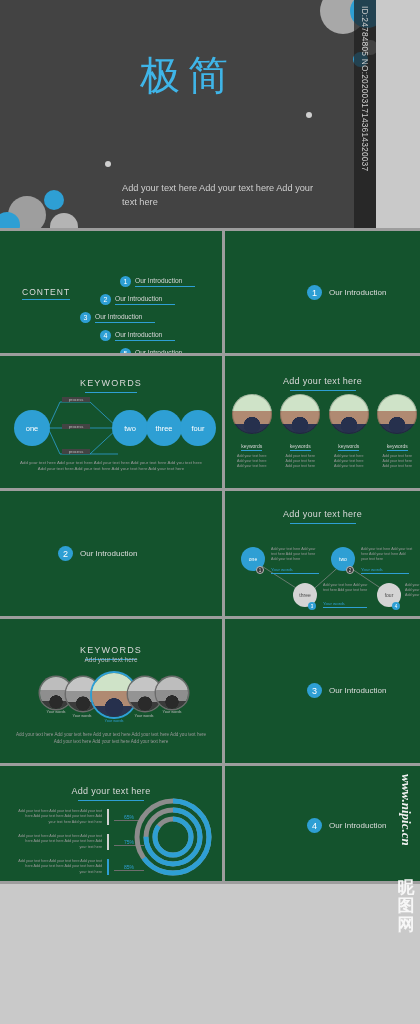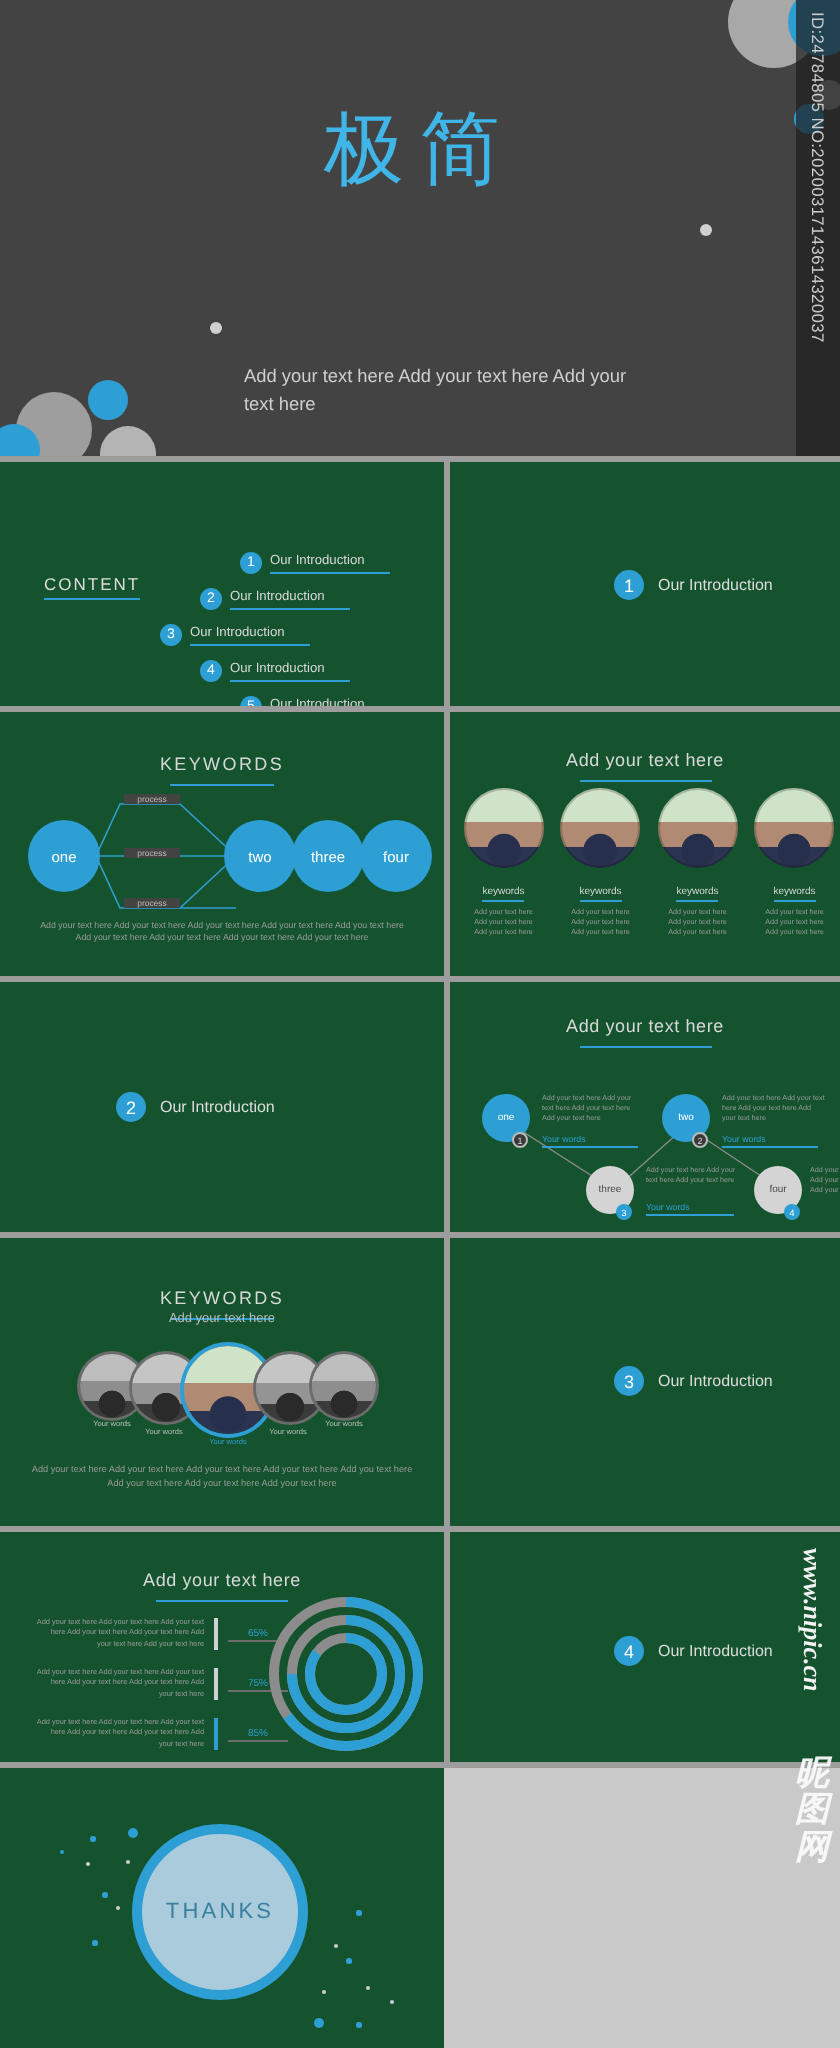--- a/index.html
+++ b/index.html
@@ -23,21 +23,21 @@
   .body-txt { color: #9a9a9a; line-height: 1.45; }
 
   .circle { border-radius: 50%; position: absolute; }
   .num-badge {
     border-radius: 50%; background: #2e9fd4; color: #fff;
     display: flex; align-items: center; justify-content: center;
     font-weight: 400;
   }
 
   
-  #cover { left: 0; top: 0; width: 420px; height: 228px; background: #434343; }
+  #cover { left: 0; top: 0; width: 376px; height: 228px; background: #434343; }
   #cover .cn-title {
     position: absolute; left: 0; right: 0; top: 48px;
     text-align: center; color: #3fb5e8;
     font-size: 40px; letter-spacing: 8px; line-height: 1.35;
     font-family: "DejaVu Sans", sans-serif; font-weight: 300;
   }
   #cover .sub {
     position: absolute; left: 122px; top: 182px; width: 200px;
     color: #cfcfcf; font-size: 9.2px; line-height: 1.5;
   }
@@ -60,21 +60,20 @@
     position: absolute; left: 21px; top: 4px; white-space: nowrap;
     color: #f2f2f2; font-size: 13px; font-style: italic; font-weight: bold;
     transform: rotate(90deg); transform-origin: left top;
     font-family: "Liberation Serif", serif;
   }
   #wm .wm-cn {
     position: absolute; left: 2px; top: 108px; width: 22px;
     color: #fafafa; font-size: 17px; font-weight: bold; line-height: 1.08;
     text-align: center; opacity: .95;
     font-family: "DejaVu Sans", sans-serif;
-    font-style: italic;
   }
 </style>
 </head>
 <body>
 
 <div id="page">
 
   <div class="slide" id="cover">
     <div class="circle" style="width:46px;height:46px;background:#a8a8a8;right:10px;top:-12px;"></div>
     <div class="circle" style="width:34px;height:34px;background:#2e9fd4;right:-8px;top:-6px;"></div>
@@ -373,41 +372,20 @@
 
   <div class="slide" id="s-sec4" style="left:225px;top:766px;width:195px;height:115px;">
     <div style="position:absolute;left:82px;top:52px;display:flex;align-items:center;gap:7px;">
       <div class="num-badge" style="width:15px;height:15px;font-size:9px;">4</div>
       <div style="color:#dcdcdc;font-size:8px;">Our  Introduction</div>
     </div>
   </div>
 
   <div class="slide-sep" style="left:0;top:881px;width:420px;height:3px;"></div>
 
-  <div class="slide" id="s-thanks" style="left:0;top:884px;width:222px;height:140px;">
-    <div style="position:absolute;left:66px;top:28px;width:88px;height:88px;border-radius:50%;background:#a9cbdb;border:5px solid #2e9fd4;display:flex;align-items:center;justify-content:center;">
-      <span style="color:#3b7f9e;font-size:11px;letter-spacing:1.6px;">THANKS</span>
-    </div>
-    <div class="circle" style="left:45px;top:34px;width:2.5px;height:2.5px;background:#2e9fd4;"></div>
-    <div class="circle" style="left:64px;top:30px;width:5px;height:5px;background:#2e9fd4;"></div>
-    <div class="circle" style="left:30px;top:41px;width:2px;height:2px;background:#2e9fd4;"></div>
-    <div class="circle" style="left:43px;top:47px;width:2px;height:2px;background:#cfcfcf;"></div>
-    <div class="circle" style="left:63px;top:46px;width:2px;height:2px;background:#cfcfcf;"></div>
-    <div class="circle" style="left:51px;top:62px;width:2.5px;height:2.5px;background:#2e9fd4;"></div>
-    <div class="circle" style="left:58px;top:69px;width:2px;height:2px;background:#cfcfcf;"></div>
-    <div class="circle" style="left:46px;top:86px;width:2.5px;height:2.5px;background:#2e9fd4;"></div>
-    <div class="circle" style="left:178px;top:71px;width:2.5px;height:2.5px;background:#2e9fd4;"></div>
-    <div class="circle" style="left:167px;top:88px;width:2px;height:2px;background:#cfcfcf;"></div>
-    <div class="circle" style="left:173px;top:95px;width:2.5px;height:2.5px;background:#2e9fd4;"></div>
-    <div class="circle" style="left:161px;top:111px;width:2px;height:2px;background:#cfcfcf;"></div>
-    <div class="circle" style="left:183px;top:109px;width:2px;height:2px;background:#cfcfcf;"></div>
-    <div class="circle" style="left:195px;top:116px;width:2px;height:2px;background:#cfcfcf;"></div>
-    <div class="circle" style="left:157px;top:125px;width:5px;height:5px;background:#2e9fd4;"></div>
-    <div class="circle" style="left:178px;top:127px;width:2.5px;height:2.5px;background:#2e9fd4;"></div>
-  </div>
 
   <div style="position:absolute;left:225px;top:884px;width:195px;height:140px;background:#c9c9c9;"></div>
 
   <div id="wm">
     <div class="wm-url">www.nipic.cn</div>
     <div class="wm-cn">昵图网</div>
   </div>
 
 </div>
 

